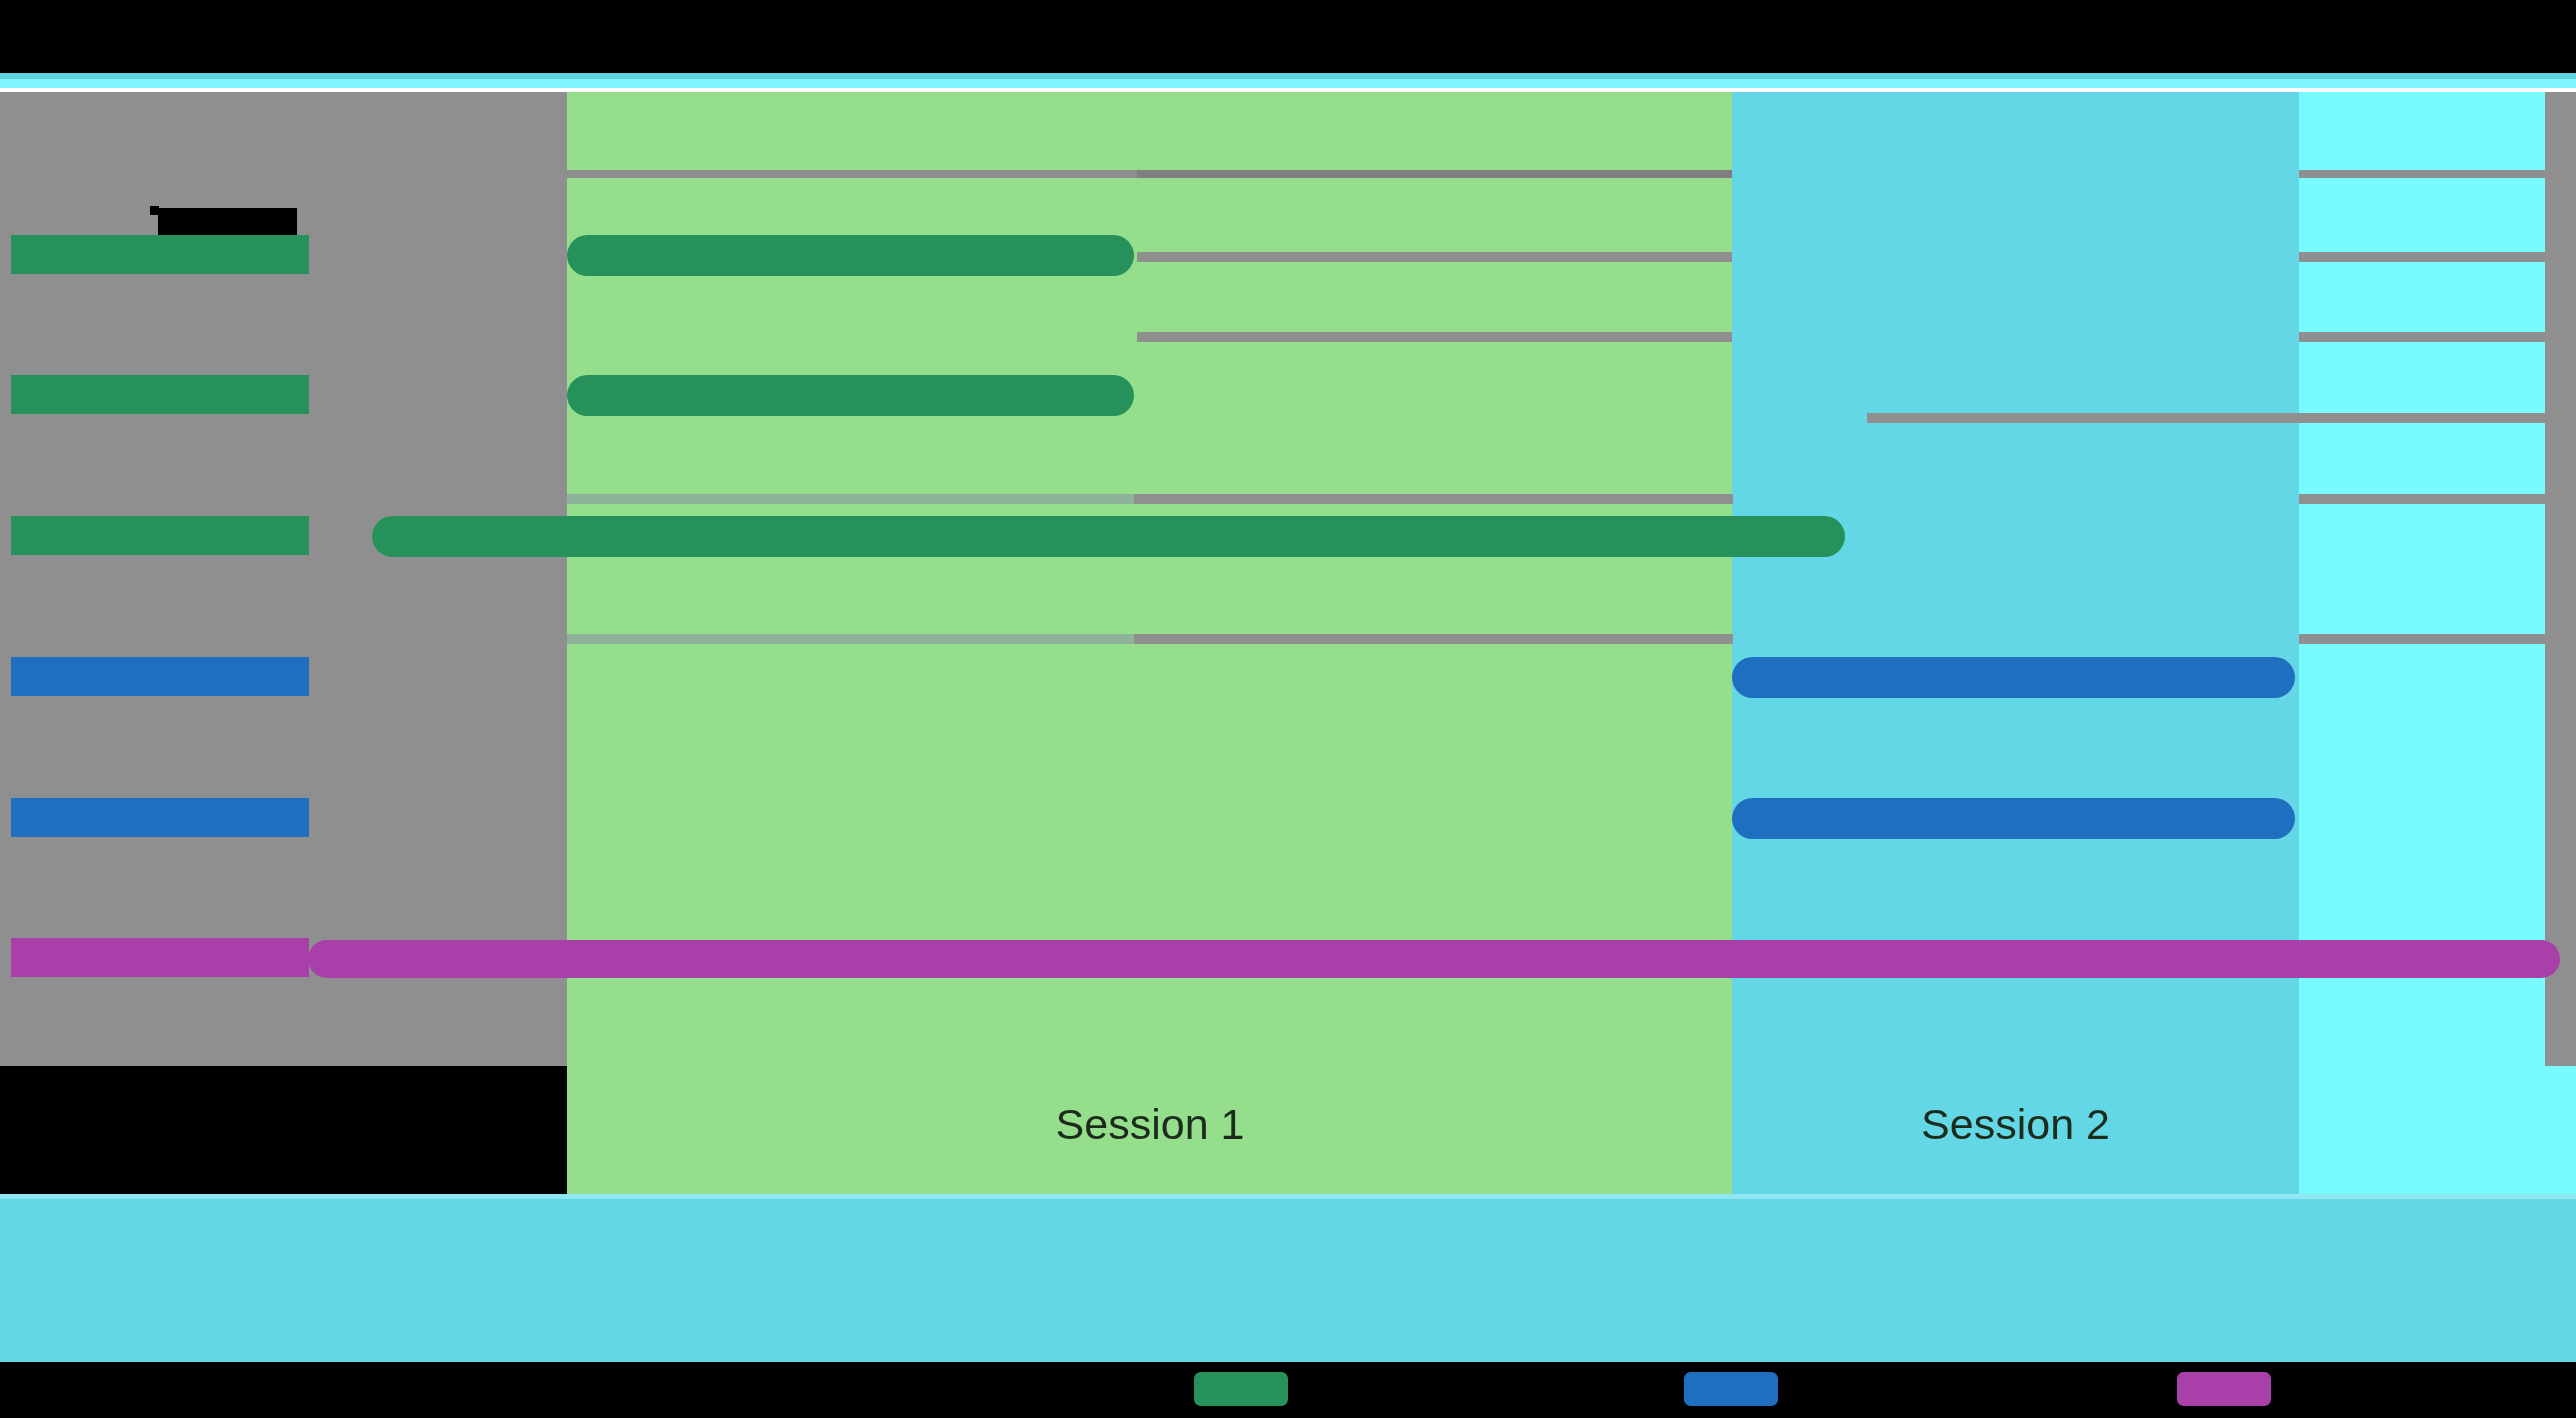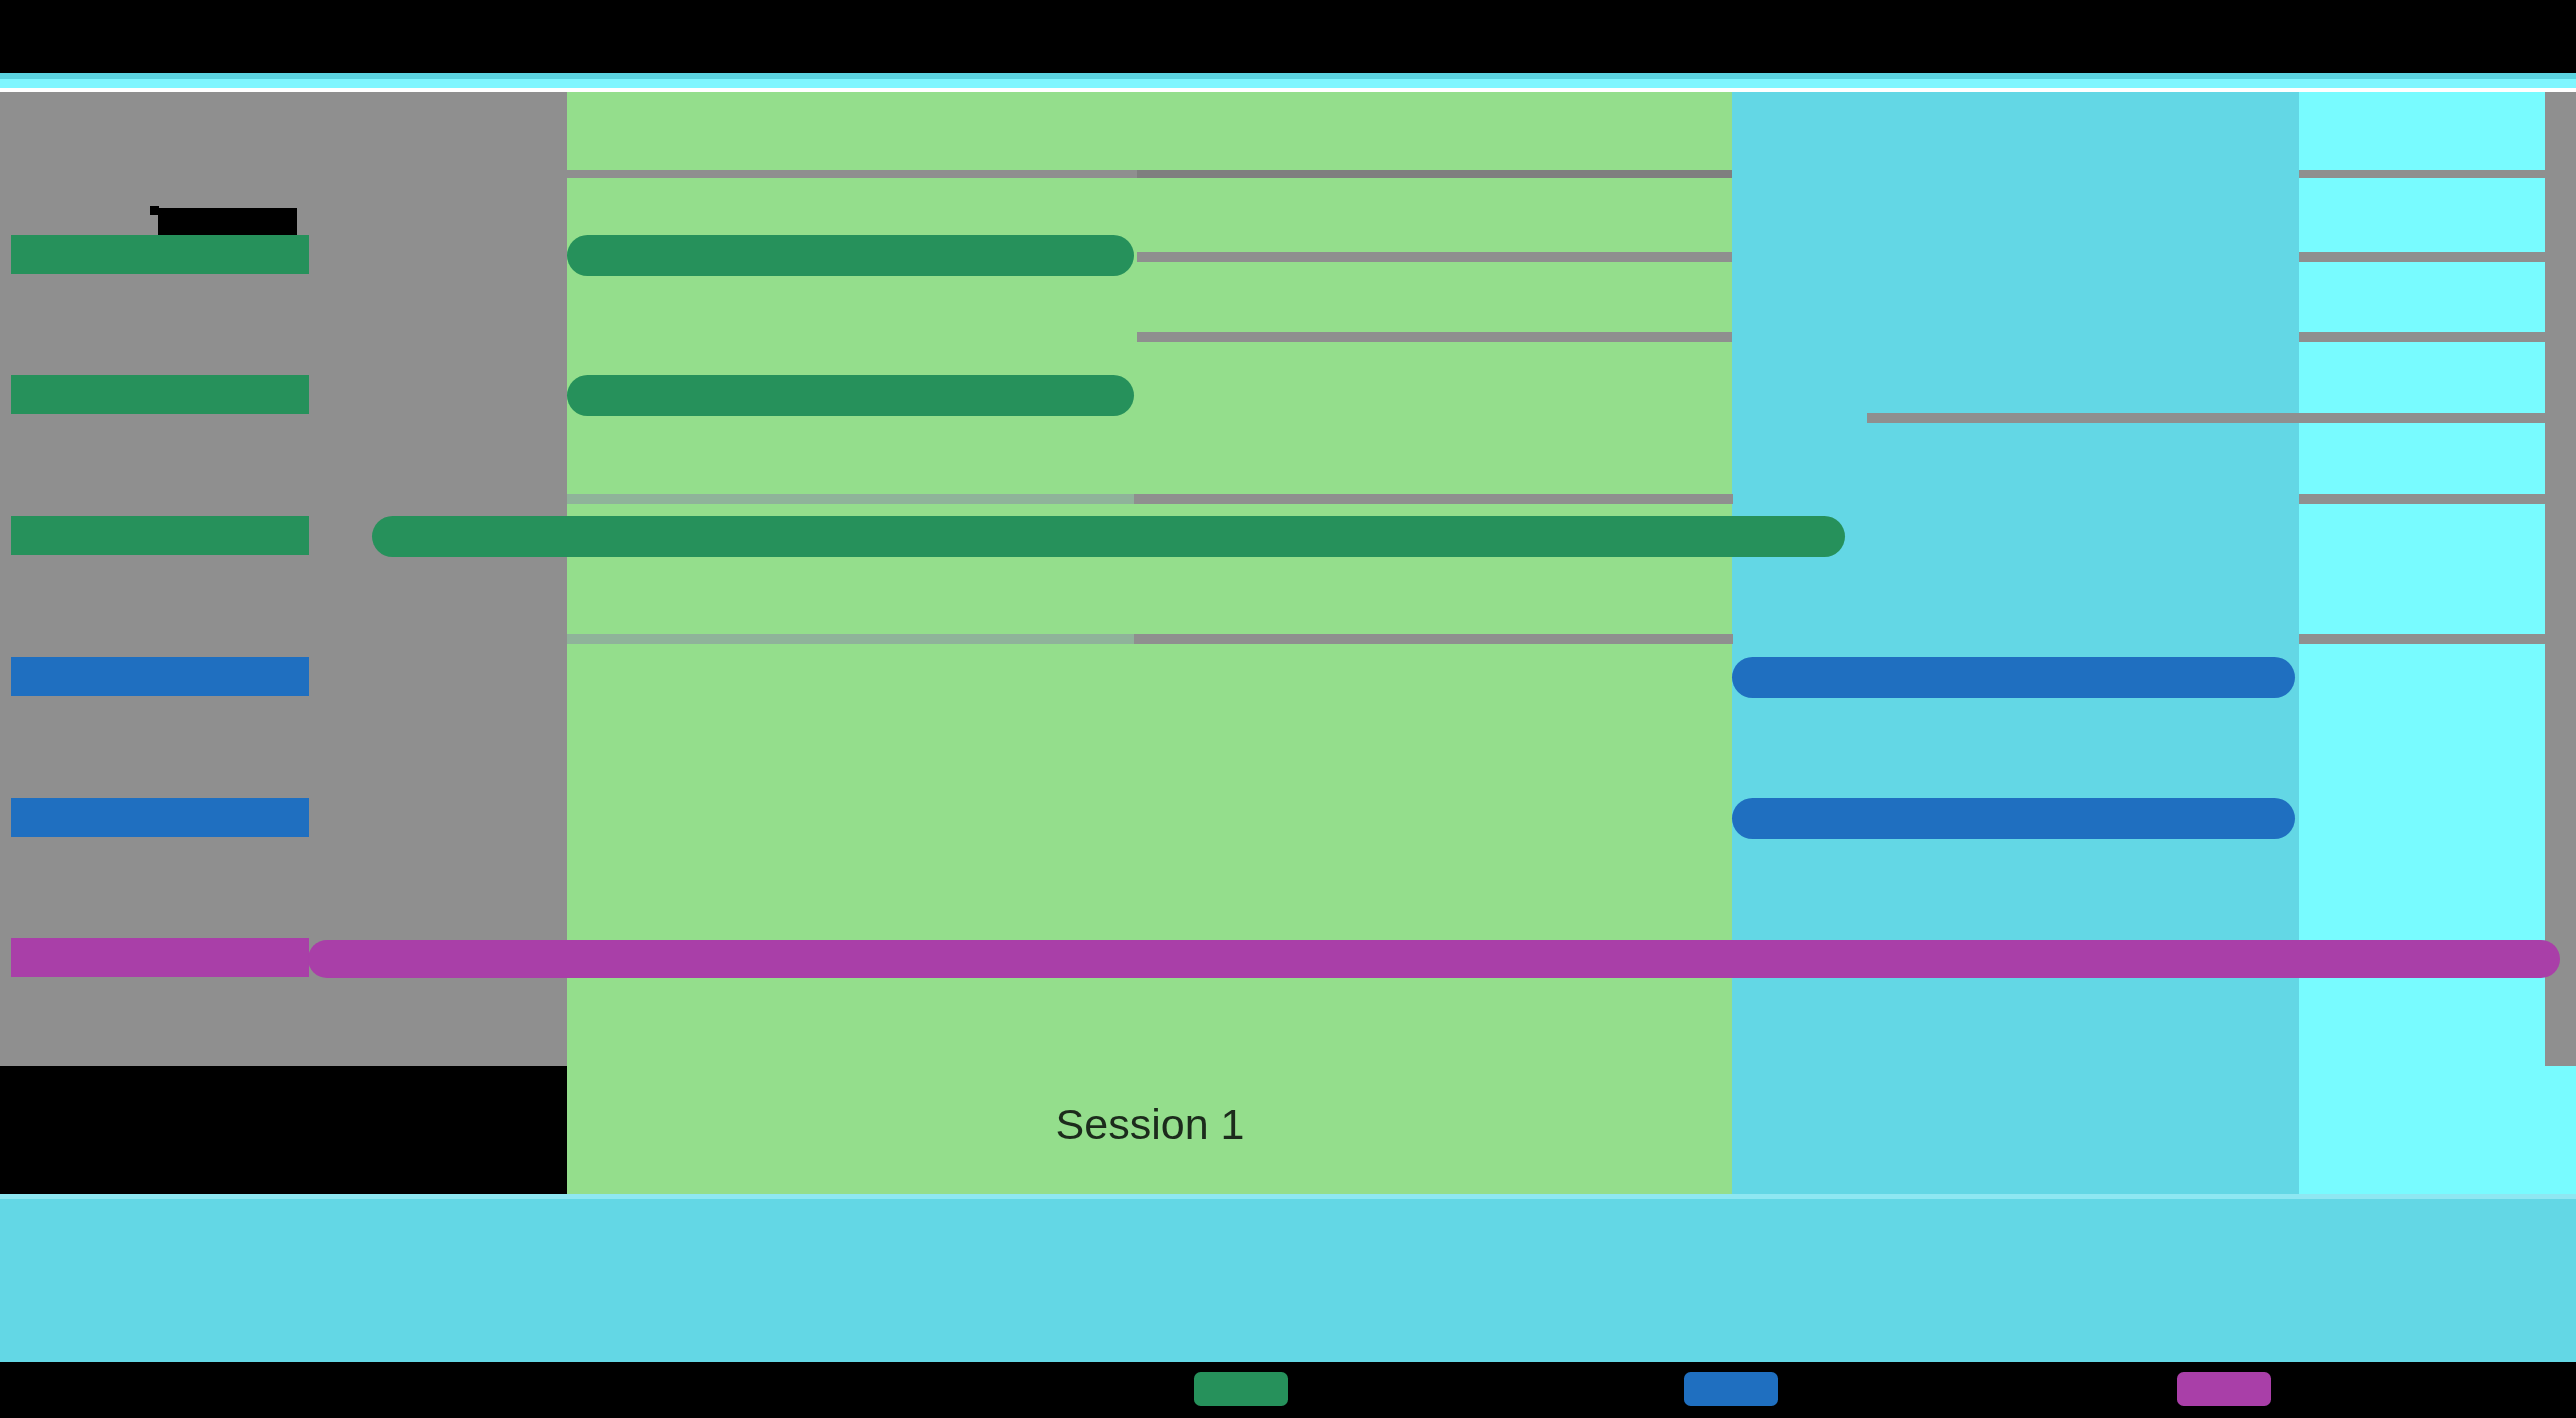--- a/index.html
+++ b/index.html
@@ -137,20 +137,21 @@
     <div class="bar green" style="left:567px;top:283px;width:567px;"></div>
     <div class="bar green" style="left:372px;top:424px;width:1473px;"></div>
     <div class="bar blue" style="left:1732px;top:565px;width:563px;"></div>
     <div class="bar blue" style="left:1732px;top:706px;width:563px;"></div>
     <div class="bar magenta" style="left:308px;top:848px;width:2252px;height:38px;"></div>
 
     <div class="nub green" style="left:2545px;top:424px;width:45px;"></div>
     <div class="nub magenta" style="left:2545px;top:848px;width:45px;height:38px;"></div>
 
     <div class="bandlabel" style="left:567px;width:1166px;">Session 1</div>
+    <div class="bandlabel" style="left:1732px;width:567px;">Session 2</div>
     <div class="bandlabel" style="left:2299px;width:277px;"></div>
   </div>
 
   <div class="footer-line"></div>
   <div class="footer"></div>
 
   <div class="botbar"></div>
 
   <div class="legend" style="left:0;width:2576px;">
     <div class="swatch green" style="left:1194px;"></div>

